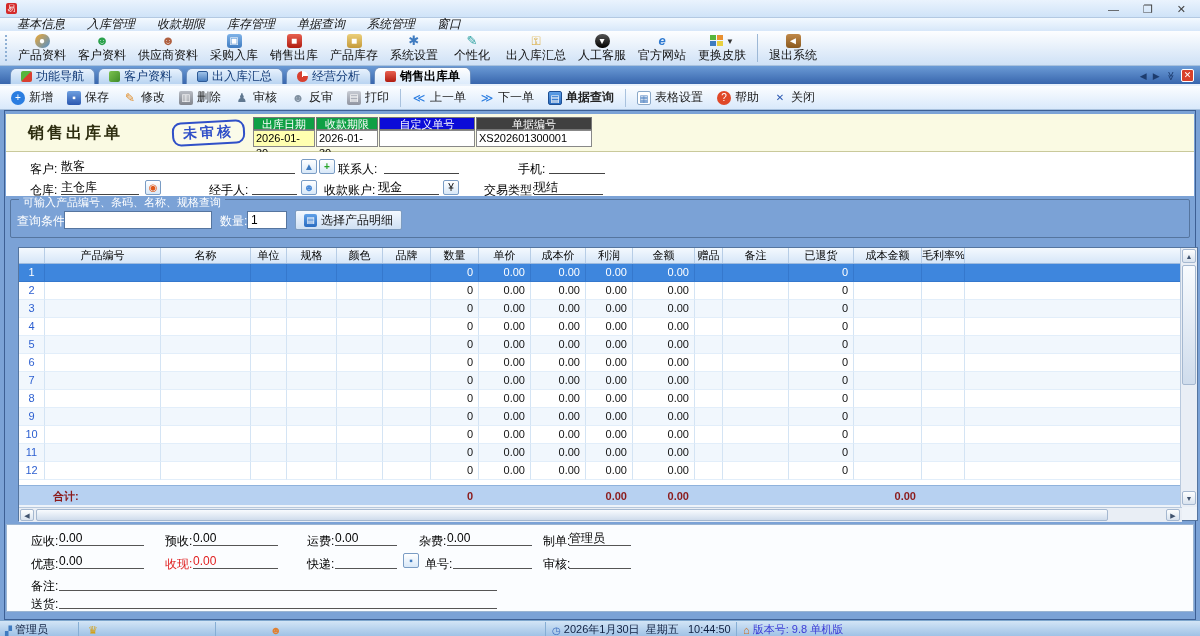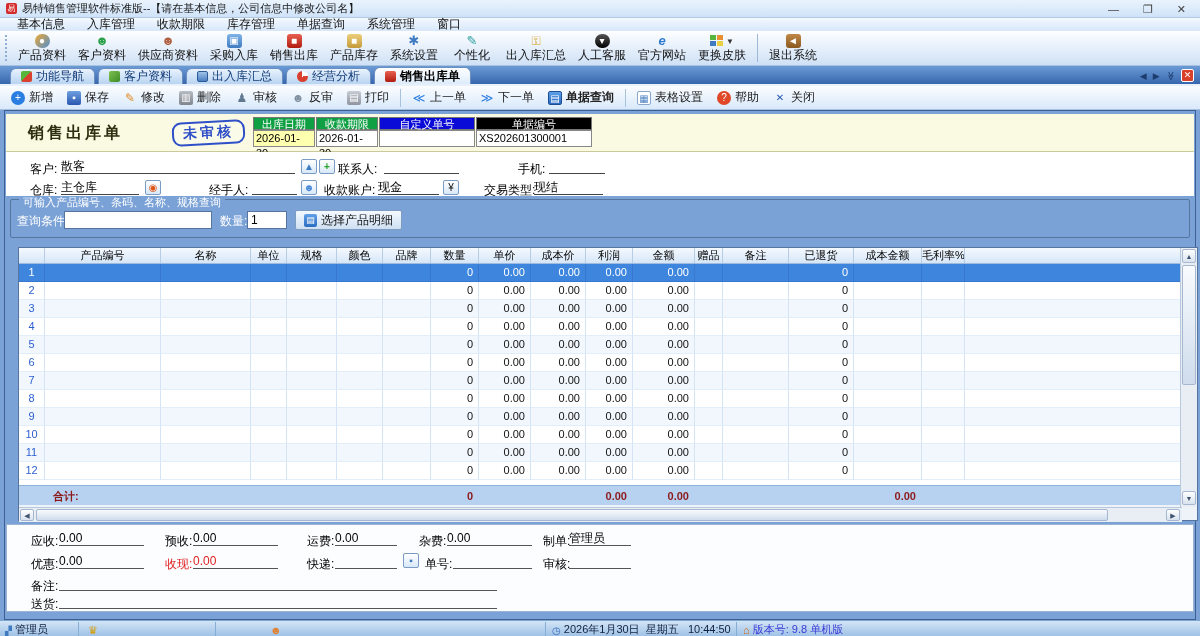--- a/index.html
+++ b/index.html
@@ -9,21 +9,21 @@
 
   
   .titlebar{left:0;top:0;width:1200px;height:18px;background:linear-gradient(#eaf3fd,#cfe3f8);border-bottom:1px solid #b3c9e2;display:flex;align-items:center;padding:0 6px;}
   .appicon{width:11px;height:11px;background:#d42a2a;border-radius:2px;color:#fff;font-size:8px;line-height:11px;text-align:center;margin-right:5px;flex:none;}
   .apptitle{font-size:11px;color:#1a1a1a;}
   .winbtns{margin-left:auto;display:flex;gap:24px;padding-right:8px;}
   .winbtn{color:#444;font-size:11px;line-height:16px;cursor:default;}
 
   
   .menubar{left:0;top:18px;width:1200px;height:13px;background:linear-gradient(#f3f9ff,#d7e7f9);display:flex;align-items:center;gap:0;padding-left:6px;}
-  .menuitem{font-size:12px;padding:0 11px;color:#111;line-height:13px;}
+  .menuitem{font-size:12px;padding:0 11px;color:#111;line-height:13px;font-style:italic;}
 
   
   .maintoolbar{left:0;top:31px;width:1200px;height:35px;background:linear-gradient(#fdfeff,#cfe1f6);border-bottom:1px solid #a9c2de;display:flex;align-items:center;padding-left:2px;}
   .grip{width:4px;height:26px;border-left:2px dotted #8fb0d4;margin:0 3px;}
   .tbtn{display:flex;flex-direction:column;align-items:center;justify-content:center;min-width:56px;height:33px;padding:0 6px;border-radius:3px;}
   .tbtn .lbl{font-size:12px;color:#101010;line-height:13px;margin-top:1px;white-space:nowrap;}
   .ticon{width:15px;height:14px;border-radius:3px;font-size:10px;line-height:14px;text-align:center;color:#fff;}
   .tsep{width:1px;height:28px;background:#9db8d6;margin:0 5px;}
   .skin-grid{width:14px;height:13px;display:grid;grid-template-columns:6px 6px;grid-template-rows:5px 5px;gap:1px;}
   .skin-grid i{display:block;}
@@ -106,21 +106,20 @@
   .sitem{position:absolute;top:2px;line-height:13px;white-space:nowrap;}
   .sic{display:inline-block;vertical-align:-1px;}
 </style>
 </head>
 <body>
 
 <div id="stage">
 
   <div class="abs titlebar">
     <span class="appicon">易</span>
-    <span class="apptitle">易特销售管理软件标准版--【请在基本信息，公司信息中修改公司名】</span>
     <span class="winbtns">
       <span class="winbtn">—</span>
       <span class="winbtn">❐</span>
       <span class="winbtn">✕</span>
     </span>
   </div>
 
   <div class="abs menubar">
     <span class="menuitem">基本信息</span>
     <span class="menuitem">入库管理</span>
@@ -285,21 +284,21 @@
 
   <div class="abs content"></div>
 
   <div class="abs dochead"></div>
   <div class="abs doctitle">销售出库单</div>
   <div class="abs stamp">未审核</div>
 
   <div class="abs hcell" style="left:253px;top:117px;width:62px;background:#0fa044;">出库日期</div>
   <div class="abs hcell" style="left:316px;top:117px;width:62px;background:#0fa044;">收款期限</div>
   <div class="abs hcell" style="left:379px;top:117px;width:96px;background:#0b0bd8;">自定义单号</div>
-  <div class="abs hcell" style="left:476px;top:117px;width:116px;background:#000000;">单据编号</div>
+  <div class="abs hcell" style="left:476px;top:117px;width:116px;background:#404040;">单据编号</div>
 
   <div class="abs hval" style="left:253px;top:130px;width:62px;background:#ffffb0;">2026-01-30</div>
   <div class="abs hval" style="left:316px;top:130px;width:62px;">2026-01-30</div>
   <div class="abs hval" style="left:379px;top:130px;width:96px;"></div>
   <div class="abs hval" style="left:476px;top:130px;width:116px;">XS202601300001</div>
 
   <div class="abs fieldband">
     <span class="flabel" style="left:24px;top:9px;">客户:</span>
     <span class="fval" style="left:55px;top:7px;width:234px;">散客</span>
     <span class="minibtn" style="left:295px;top:7px;color:#3f7bc0;">▲</span>

